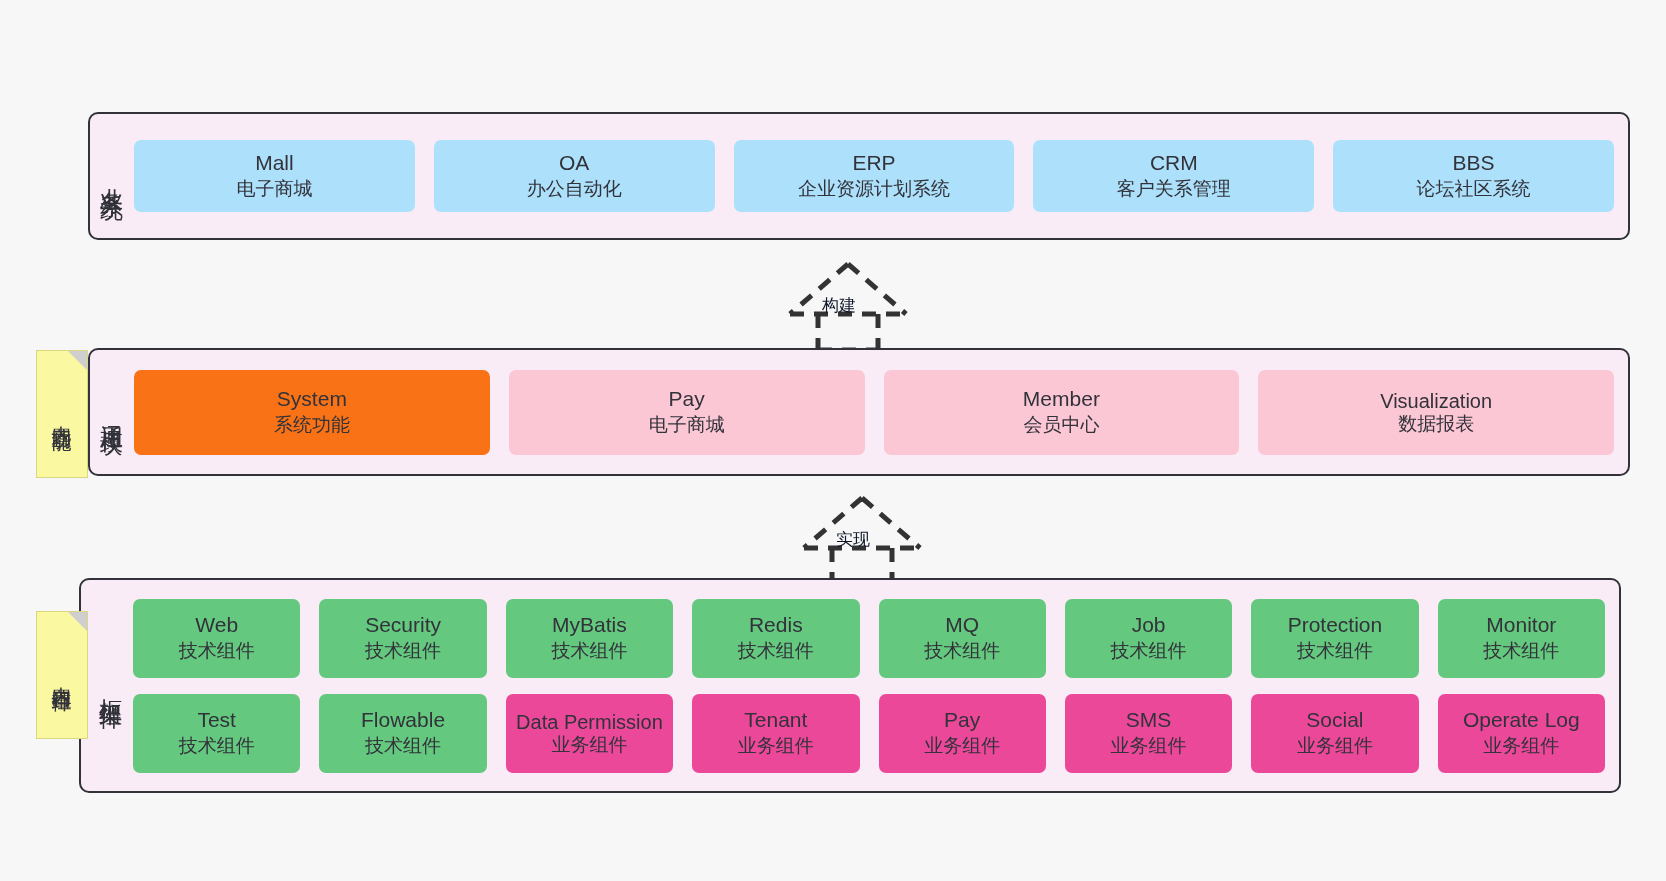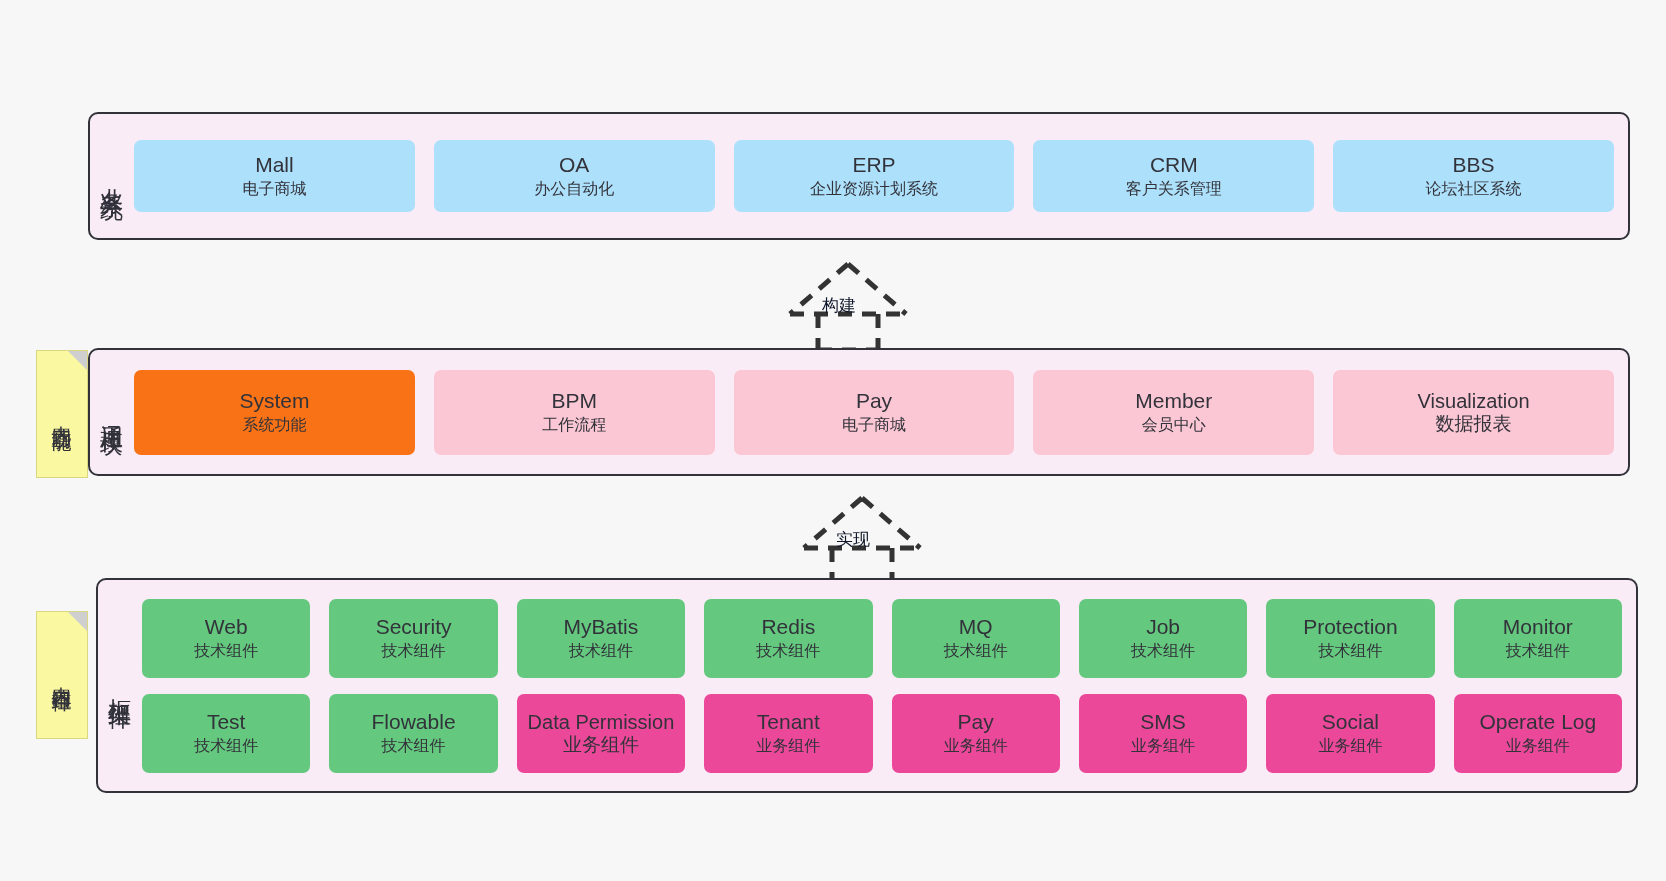--- a/index.html
+++ b/index.html
@@ -56,37 +56,37 @@
     flex-direction:column;
     align-items:center;
     justify-content:center;
     text-align:center;
     color:#32323a;
     line-height:1.28;
     box-sizing:border-box;
     padding:4px 2px;
   }
   .cell .t1{font-size:21px;}
-  .cell .t2{font-size:16px;}
+  .cell .t2{font-size:19px;}
   .cell.three .t1{font-size:20px;line-height:1.2;}
   .cell.three .t2{font-size:19px;line-height:1.2;}
 
   
   .c-blue       {background:#ade0fb;}
   .c-red        {background:#f97316;}
   .c-pink       {background:#fbc7d4;}
   .c-green      {background:#64c87e;}
   .c-greenlight {background:#ec4899;}
 
   
   #layer-business{left:88px;  top:112px; width:1542px; height:128px;}
   #layer-business .row{height:72px;}
   #layer-common  {left:88px;  top:348px; width:1542px; height:128px;}
   #layer-common  .row{height:85px;}
-  #layer-framework{left:96px; top:578px; width:1542px; height:215px;}
+  #layer-framework{left:79px; top:578px; width:1542px; height:215px;padding-left:8px;}
   #layer-framework .row{height:79px;}
 
   
   .note{
     position:absolute;
     width:52px;
     background:#faf8a0;
     border:1px solid #d9d77f;
     box-sizing:border-box;
     display:flex;
@@ -169,24 +169,20 @@
 
   <div class="layer" id="layer-common">
     <div class="layer-title">通用模块</div>
     <div class="layer-body">
       <div class="row" id="row-common">
           <div class="cell c-red">
             <div class="t1">System</div>
             <div class="t2">系统功能</div>
           </div>
           <div class="cell c-pink">
-            <div class="t1">BPM</div>
-            <div class="t2">工作流程</div>
-          </div>
-          <div class="cell c-pink">
             <div class="t1">Pay</div>
             <div class="t2">电子商城</div>
           </div>
           <div class="cell c-pink">
             <div class="t1">Member</div>
             <div class="t2">会员中心</div>
           </div>
           <div class="cell c-pink three">
             <div class="t1">Visualization</div>
             <div class="t2">数据报表</div>

